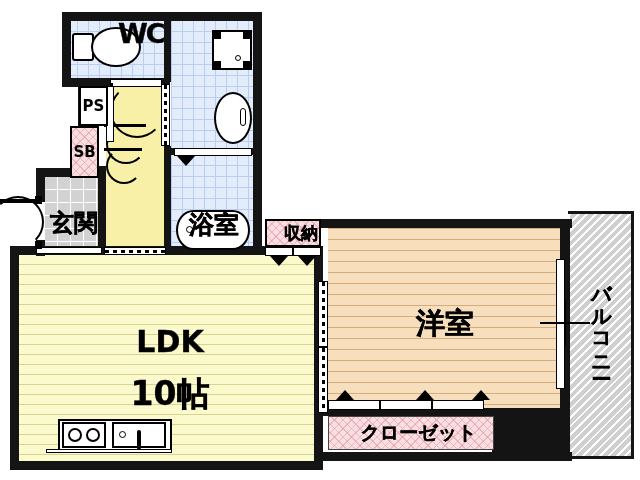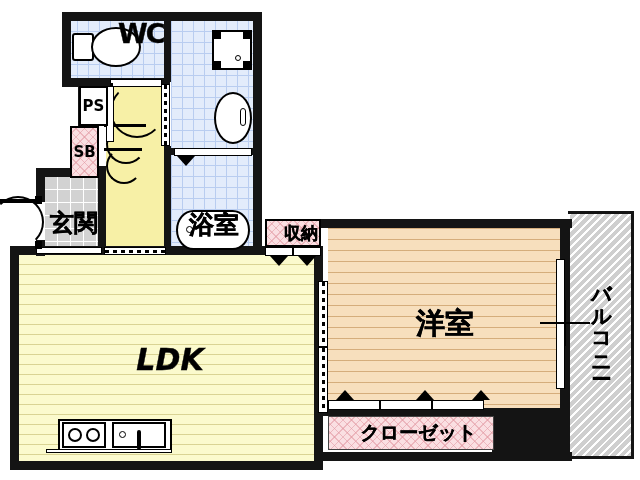--- a/index.html
+++ b/index.html
@@ -243,22 +243,25 @@
 
   <div class="lbl lbl-wc" style="left:118px;top:22px;width:44px;line-height:.9;letter-spacing:-2px;">WC</div>
 
 
   <div class="lbl lbl-rm" style="left:174px;top:168px;width:80px;margin-top:44px;">浴室</div>
 
   <div class="lbl lbl-rm" style="left:48px;top:182px;width:52px;font-size:24px;line-height:1.15;">
     <span>玄関</span>
   </div>
 
-  <div class="lbl lbl-big" style="left:110px;top:312px;width:120px;font-style:italic;">
+  <div class="lbl lbl-big" style="left:110px;top:294px;width:120px;">
     <span>LDK</span>
+  </div>
+  <div class="lbl lbl-big" style="left:106px;top:342px;width:128px;font-size:33px;">
+    <span>10帖</span>
   </div>
 
   <div class="lbl lbl-big" style="left:390px;top:278px;width:110px;font-size:29px;">
     <span>洋室</span>
   </div>
 
   <div class="lbl lbl-vert" style="left:588px;top:272px;width:24px;">バルコニー</div>
 
 </div>
 

